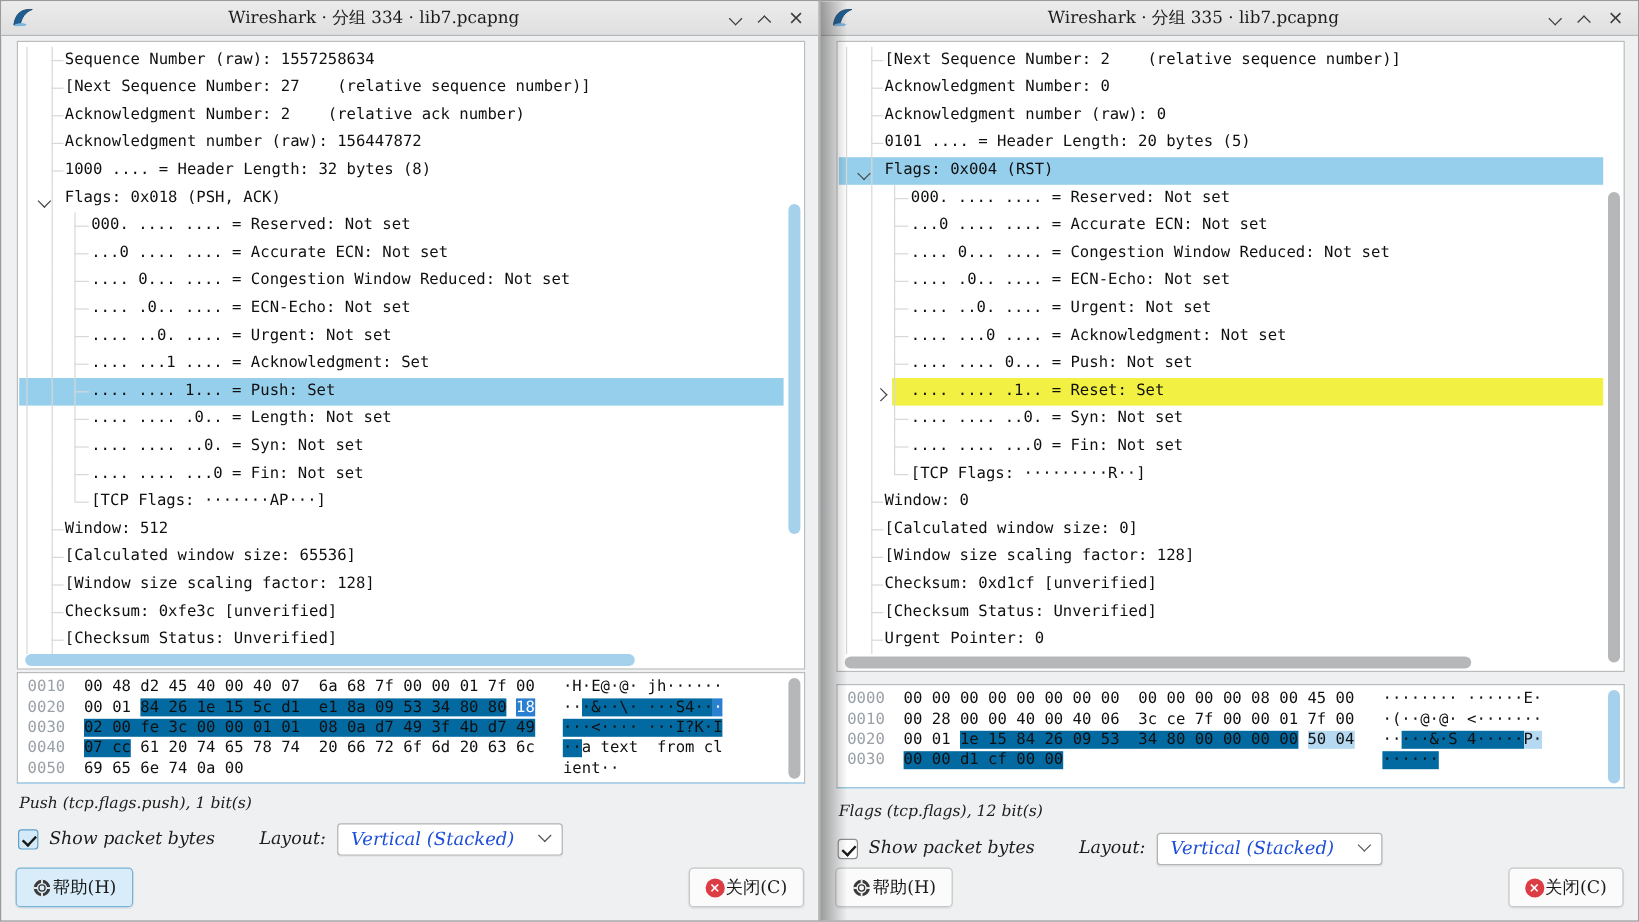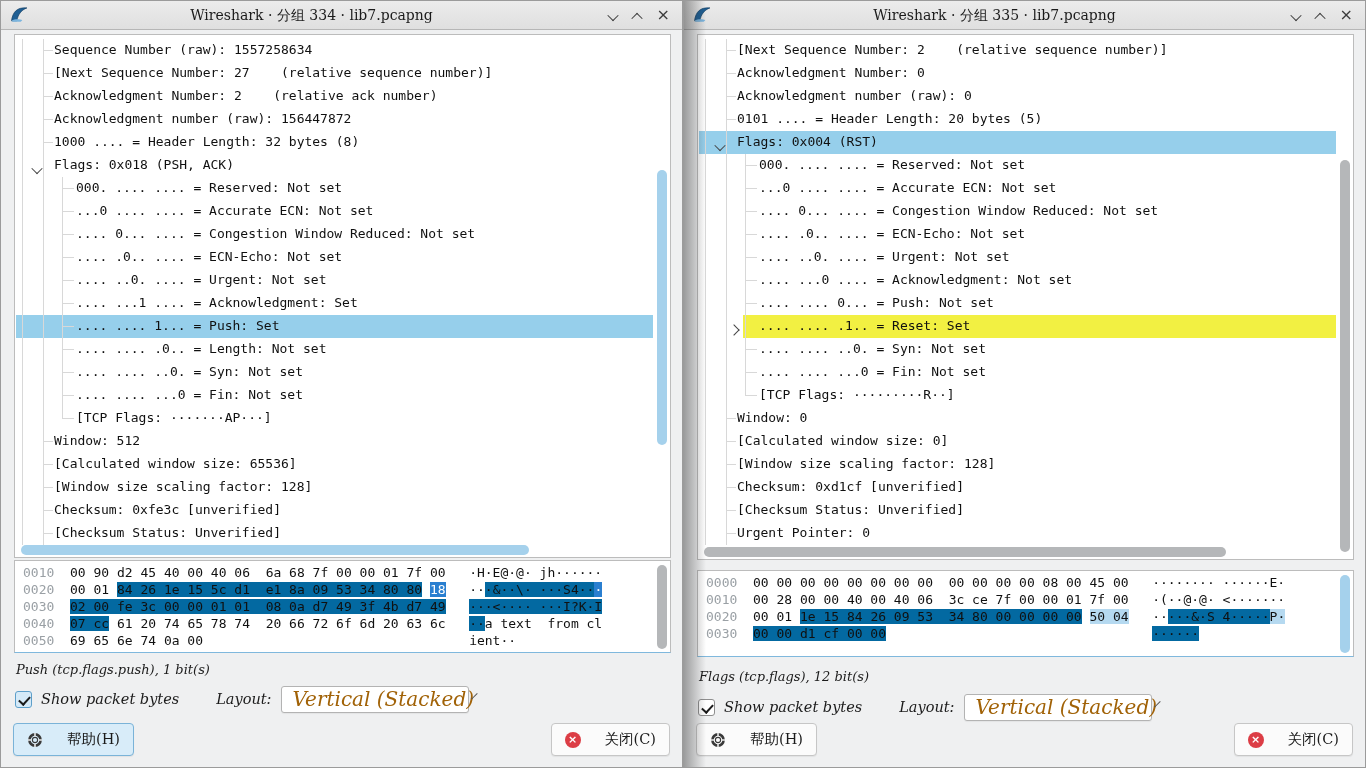--- a/index.html
+++ b/index.html
@@ -73,25 +73,25 @@
   .win-right .status{top:668px;}
   .controls{position:absolute;left:14px;display:flex;align-items:center;height:28px;font-style:italic;}
   .win-left  .controls{top:684px;}
   .win-right .controls{top:692px;}
   .cb{width:17px;height:17px;border-radius:3px;box-sizing:border-box;position:relative;background:#fff;border:1px solid #8f8f8f;flex:none;}
   .cb.focus{background:#d5eaf8;border-color:#5d9fca;}
   .cb .mark{position:absolute;left:3px;top:4px;width:9px;height:5px;border-left:2px solid #1b1b1b;border-bottom:2px solid #1b1b1b;transform:rotate(-47deg);}
   .cb-label{margin-left:9px;font-size:14.5px;color:#1b1b1b;}
   .layout-label{margin-left:37px;font-size:14.5px;color:#1b1b1b;}
   .combo{margin-left:10px;width:188px;height:27px;background:#fff;border:1px solid #b3b3b3;border-radius:3px;display:flex;align-items:center;box-sizing:border-box;padding:0 10px;box-shadow:0 1px 1px rgba(0,0,0,.05);}
-  .combo-value{flex:1;font-size:20px;color:#a16207;white-space:nowrap;}
+  .combo-value{flex:1;font-size:15px;color:#1d4ed8;white-space:nowrap;}
   .combo .chev{border-color:#555;transform:rotate(45deg) translate(-2px,-2px);}
 
   .btnrow{position:absolute;left:12px;right:12px;top:722px;height:36px;}
-  .btn{position:absolute;top:0;height:33px;display:flex;align-items:center;gap:24px;padding:12px 13px;border-radius:4px;font-size:14.5px;color:#1b1b1b;background:#fbfbfb;border:1px solid #c6c6c6;box-shadow:0 1px 1px rgba(0,0,0,.06);box-sizing:border-box;white-space:nowrap;}
+  .btn{position:absolute;top:0;height:33px;display:flex;align-items:center;gap:1px;padding:12px 13px;border-radius:4px;font-size:14.5px;color:#1b1b1b;background:#fbfbfb;border:1px solid #c6c6c6;box-shadow:0 1px 1px rgba(0,0,0,.06);box-sizing:border-box;white-space:nowrap;}
   .btn-help{left:0;}
   .btn-close{right:0;}
   .win-left .btn-help{background:#d8ecf9;border-color:#7ab3d8;}
   .close-ico{width:16px;height:16px;border-radius:50%;background:#dc3d45;color:#fff;font-size:11px;line-height:16px;text-align:center;font-family:"DejaVu Sans",sans-serif;font-weight:bold;flex:none;}
 </style>
 </head>
 <body>
 
 <div class="win win-left">
   <div class="titlebar">
@@ -256,21 +256,21 @@
     <div class="vsb">
         <div class="vthumb"></div>
       </div>
     <div class="hsb">
         <div class="hthumb"></div>
       </div>
   </div>
 
   <div class="panel hex-panel">
     <div class="hxrows">
-        <div class="hxrow"><span class="off">0010</span><span class="seg-p">  </span><span class="seg-p">00 90 d2 45 40 00 40 06  6a 68 7f 00 00 01 7f 00</span><span class="seg-p">   </span><span class="seg-p">·H·E@·@· jh······</span></div>
+        <div class="hxrow"><span class="off">0010</span><span class="seg-p">  </span><span class="seg-p">00 48 d2 45 40 00 40 07  6a 68 7f 00 00 01 7f 00</span><span class="seg-p">   </span><span class="seg-p">·H·E@·@· jh······</span></div>
         <div class="hxrow"><span class="off">0020</span><span class="seg-p">  </span><span class="seg-p">00 01 </span><span class="seg-g">84 26 1e 15 5c d1  e1 8a 09 53 34 80 80</span><span class="seg-p"> </span><span class="seg-b">18</span><span class="seg-p">   </span><span class="seg-p">··</span><span class="seg-g">·&amp;··\· ···S4··</span><span class="seg-b">·</span></div>
         <div class="hxrow"><span class="off">0030</span><span class="seg-p">  </span><span class="seg-g">02 00 fe 3c 00 00 01 01  08 0a d7 49 3f 4b d7 49</span><span class="seg-p">   </span><span class="seg-g">···&lt;···· ···I?K·I</span></div>
         <div class="hxrow"><span class="off">0040</span><span class="seg-p">  </span><span class="seg-g">07 cc</span><span class="seg-p"> 61 20 74 65 78 74  20 66 72 6f 6d 20 63 6c</span><span class="seg-p">   </span><span class="seg-g">··</span><span class="seg-p">a text  from cl</span></div>
         <div class="hxrow"><span class="off">0050</span><span class="seg-p">  </span><span class="seg-p">69 65 6e 74 0a 00                               </span><span class="seg-p">   </span><span class="seg-p">ient··</span></div>
       </div>
     <div class="vsb">
         <div class="vthumb"></div>
       </div>
   </div>
 

